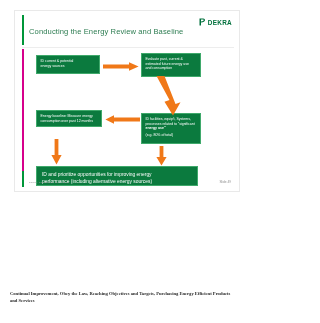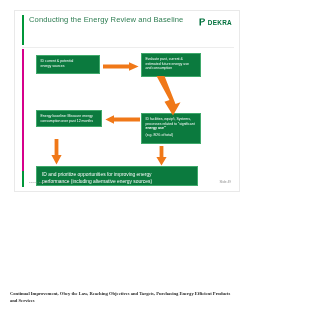--- a/index.html
+++ b/index.html
@@ -39,21 +39,21 @@
     position: absolute;
     left: 7px;
     top: 4px;
     width: 2px;
     height: 30px;
     background: #009639;
   }
   .slide-title {
     position: absolute;
     left: 14px;
-    top: 4px;
+    top: 16px;
     width: 160px;
     font-size: 7.6px;
     line-height: 10px;
     color: #2e7d52;
     letter-spacing: 0.1px;
     white-space: nowrap;
   }
   .title-rule {
     position: absolute;
     left: 7px;

